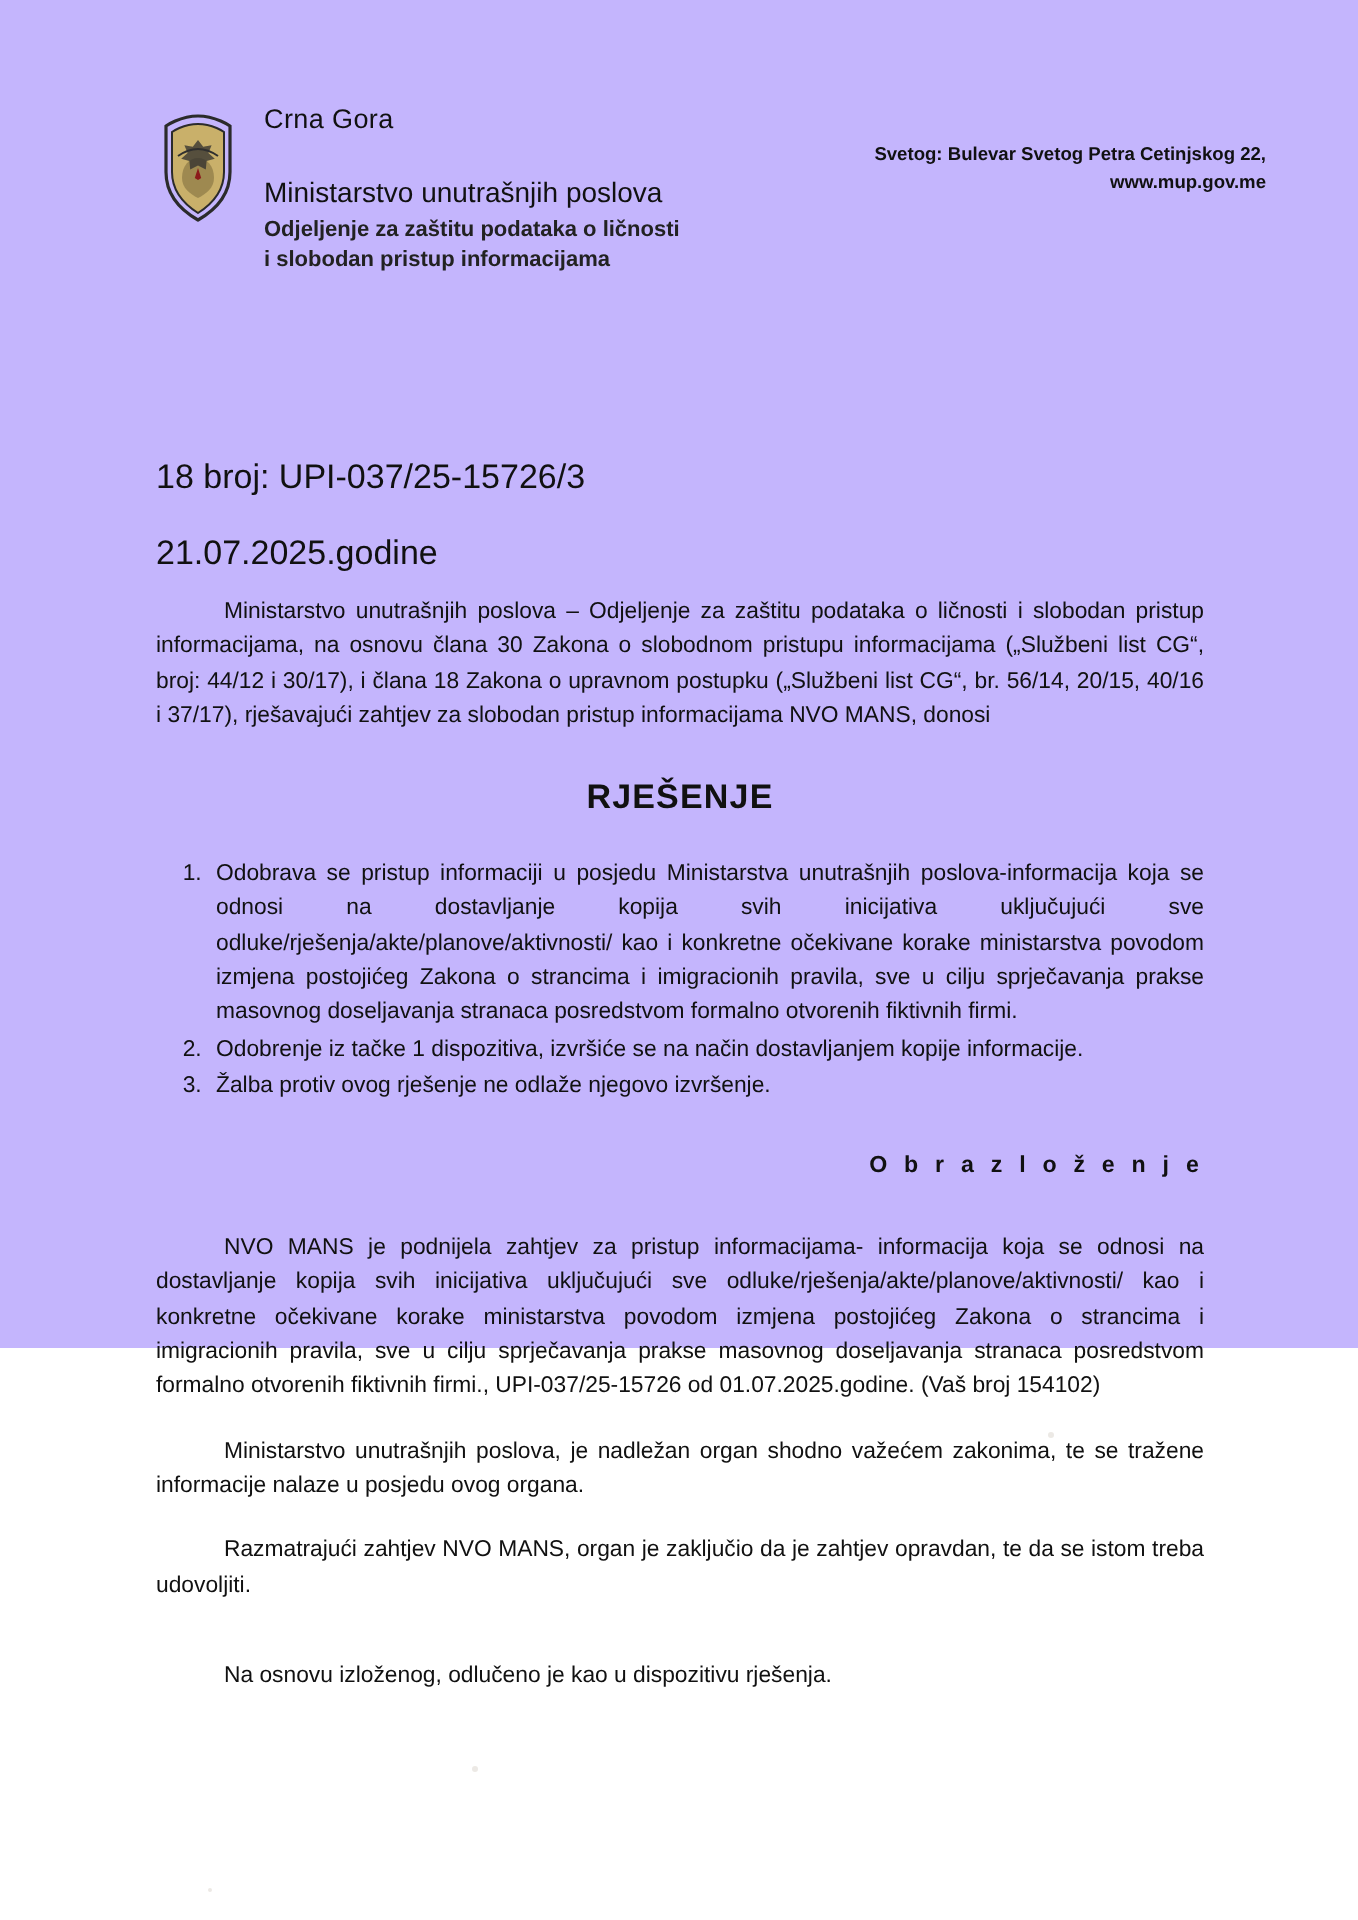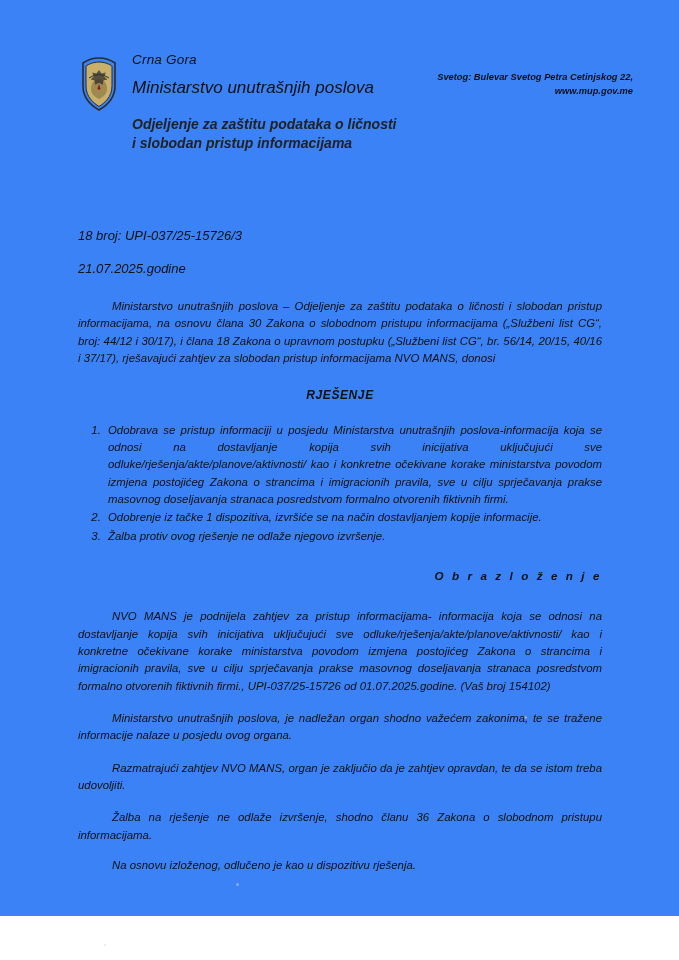--- a/index.html
+++ b/index.html
@@ -11,23 +11,22 @@
     width: 679px;
     height: 960px;
     font-family: "Liberation Sans", sans-serif;
     color: #1a1a1a;
     position: relative;
     overflow: hidden;
   }
   .page {
     position: relative;
     width: 679px;
-    height: 916px;
-    background: #3b82f6;
-    font-style: italic;
+    height: 674px;
+    background: #c4b5fd;
   }
 
   
   .header {
     position: absolute;
     top: 52px;
     left: 78px;
     right: 46px;
     display: flex;
     align-items: flex-start;
@@ -42,49 +41,49 @@
     margin-left: 12px;
     flex: 0 0 auto;
   }
   .org-country {
     font-size: 13.5px;
     letter-spacing: .2px;
     color: #111;
     line-height: 1.25;
   }
   .org-ministry {
-    font-size: 17px;
+    font-size: 14px;
     color: #111;
     line-height: 1.3;
-    margin-top: 8px;
+    margin-top: 18px;
   }
   .org-dept {
-    font-size: 14px;
+    font-size: 11px;
     color: #222;
     line-height: 1.35;
-    margin-top: 16px;
+    margin-top: 3px;
     font-weight: bold;
   }
   .org-dept div { white-space: nowrap; }
   .addr-block {
     margin-left: auto;
     text-align: right;
     font-size: 9.3px;
     line-height: 1.55;
     color: #111;
     font-weight: bold;
     padding-top: 18px;
   }
 
   
   .refs {
     position: absolute;
     top: 228px;
     left: 78px;
-    font-size: 13px;
+    font-size: 17px;
     line-height: 1.3;
     color: #111;
   }
   .refs .ref-date { margin-top: 16px; }
 
   
   .body-wrap {
     position: absolute;
     top: 298px;
     left: 78px;
@@ -96,21 +95,21 @@
   p.just {
     margin: 0;
     text-align: justify;
     text-justify: inter-word;
   }
   .indent { text-indent: 34px; }
   .title-center {
     text-align: center;
     font-weight: bold;
     letter-spacing: .6px;
-    font-size: 12px;
+    font-size: 17px;
     margin: 19px 0 17px 0;
   }
   .obraz-center {
     text-align: right;
     font-weight: bold;
     letter-spacing: 2.6px;
     font-size: 11.6px;
     margin: 22px 0 24px 0;
   }
   ol.disp {
@@ -181,21 +180,20 @@
     </ol>
 
     <div class="obraz-center">O b r a z l o ž e n j e</div>
 
     <p class="just indent">NVO MANS je podnijela zahtjev za pristup informacijama- informacija koja se odnosi na dostavljanje kopija svih inicijativa uključujući sve odluke/rješenja/akte/planove/aktivnosti/ kao i konkretne očekivane korake ministarstva povodom izmjena postojićeg Zakona o strancima i imigracionih pravila, sve u cilju sprječavanja prakse masovnog doseljavanja stranaca posredstvom formalno otvorenih fiktivnih firmi., UPI-037/25-15726 od 01.07.2025.godine. (Vaš broj 154102)</p>
     <div class="gap-m"></div>
     <p class="just indent">Ministarstvo unutrašnjih poslova, je nadležan organ shodno važećem zakonima, te se tražene informacije nalaze u posjedu ovog organa.</p>
     <div class="gap-m"></div>
     <p class="just indent">Razmatrajući zahtjev NVO MANS, organ je zaključio da je zahtjev opravdan, te da se istom treba udovoljiti.</p>
     <div class="gap-m"></div>
-    <p class="just indent">Žalba na rješenje ne odlaže izvršenje, shodno članu 36 Zakona o slobodnom pristupu informacijama.</p>
     <div class="gap-s"></div>
     <p class="just indent">Na osnovu izloženog, odlučeno je kao u dispozitivu rješenja.</p>
   </div>
 
   <span class="speck" style="left:524px; top:716px; width:3px; height:3px;"></span>
   <span class="speck" style="left:236px; top:883px; width:3px; height:3px;"></span>
   <span class="speck" style="left:104px; top:944px; width:2px; height:2px;"></span>
 
 </div>
 

